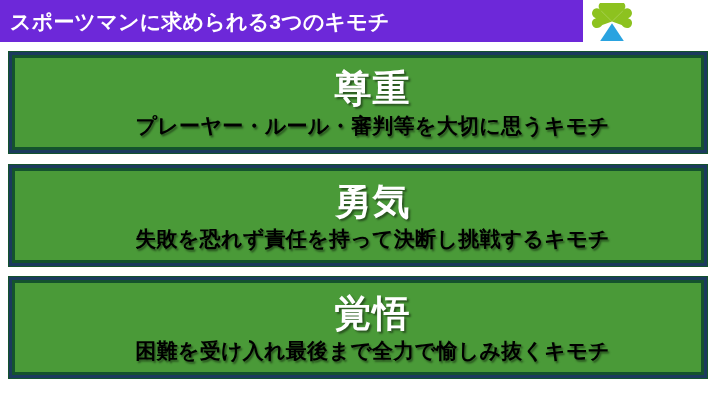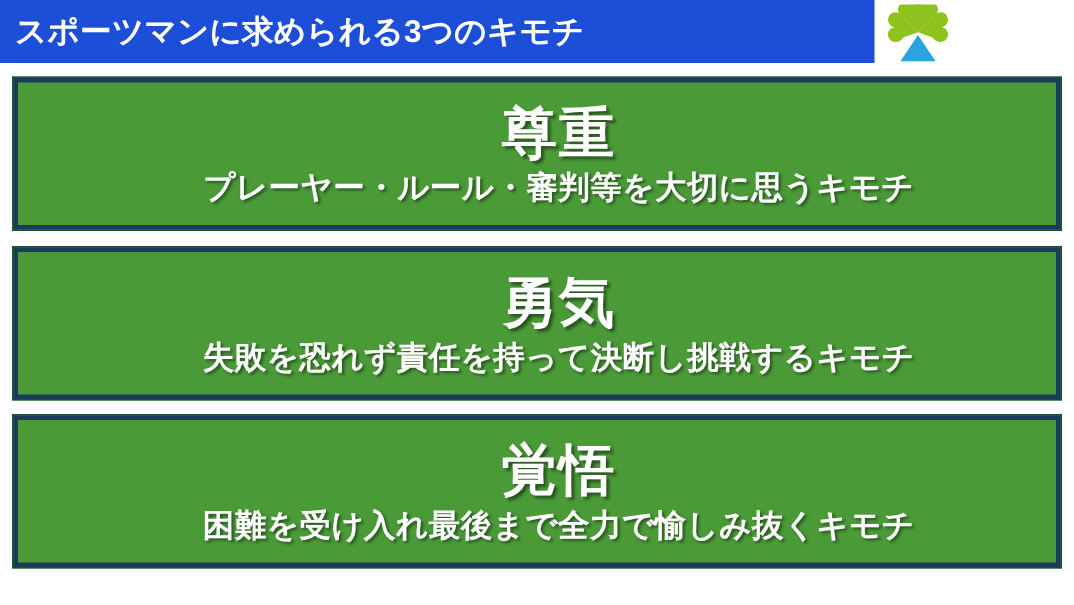--- a/index.html
+++ b/index.html
@@ -23,21 +23,21 @@
     width: 716px;
     height: 43px;
     background: #ffffff;
   }
   .header-bar {
     position: absolute;
     left: 0;
     top: 0;
     width: 583px;
     height: 42px;
-    background: #1d4ed8;
+    background: #6d28d9;
     display: flex;
     align-items: center;
   }
   .header-title {
     color: #ffffff;
     font-size: 21px;
     font-weight: bold;
     letter-spacing: 0.2px;
     padding-left: 10px;
     white-space: nowrap;
@@ -95,21 +95,21 @@
     top: 43px;
     width: 716px;
     height: 360px;
   }
   .vbox {
     position: absolute;
     left: 8px;
     width: 700px;
     box-sizing: border-box;
     background: #4a9a38;
-    border: 1px solid #14532d;
+    border: 7px solid #14532d;
     outline: 3px solid #1b3a5e;
     outline-offset: -4px;
     display: flex;
     flex-direction: column;
     align-items: center;
     justify-content: center;
     padding-left: 29px;
   }
   .vbox-0 { top: 8px;   height: 103px; }
   .vbox-1 { top: 121px; height: 103px; }
@@ -118,21 +118,21 @@
   .vbox-title {
     color: #ffffff;
     font-size: 37px;
     font-weight: bold;
     line-height: 1.05;
     letter-spacing: 1px;
     text-shadow: 2px 2px 2px rgba(0,0,0,0.45);
     margin-top: 2px;
   }
   .vbox-desc {
-    color: #ffffff;
+    color: #000000;
     font-size: 21px;
     font-weight: bold;
     line-height: 1.1;
     letter-spacing: 0.3px;
     text-shadow: 1.5px 1.5px 2px rgba(0,0,0,0.45);
     margin-top: 5px;
     white-space: nowrap;
   }
 </style>
 </head>

